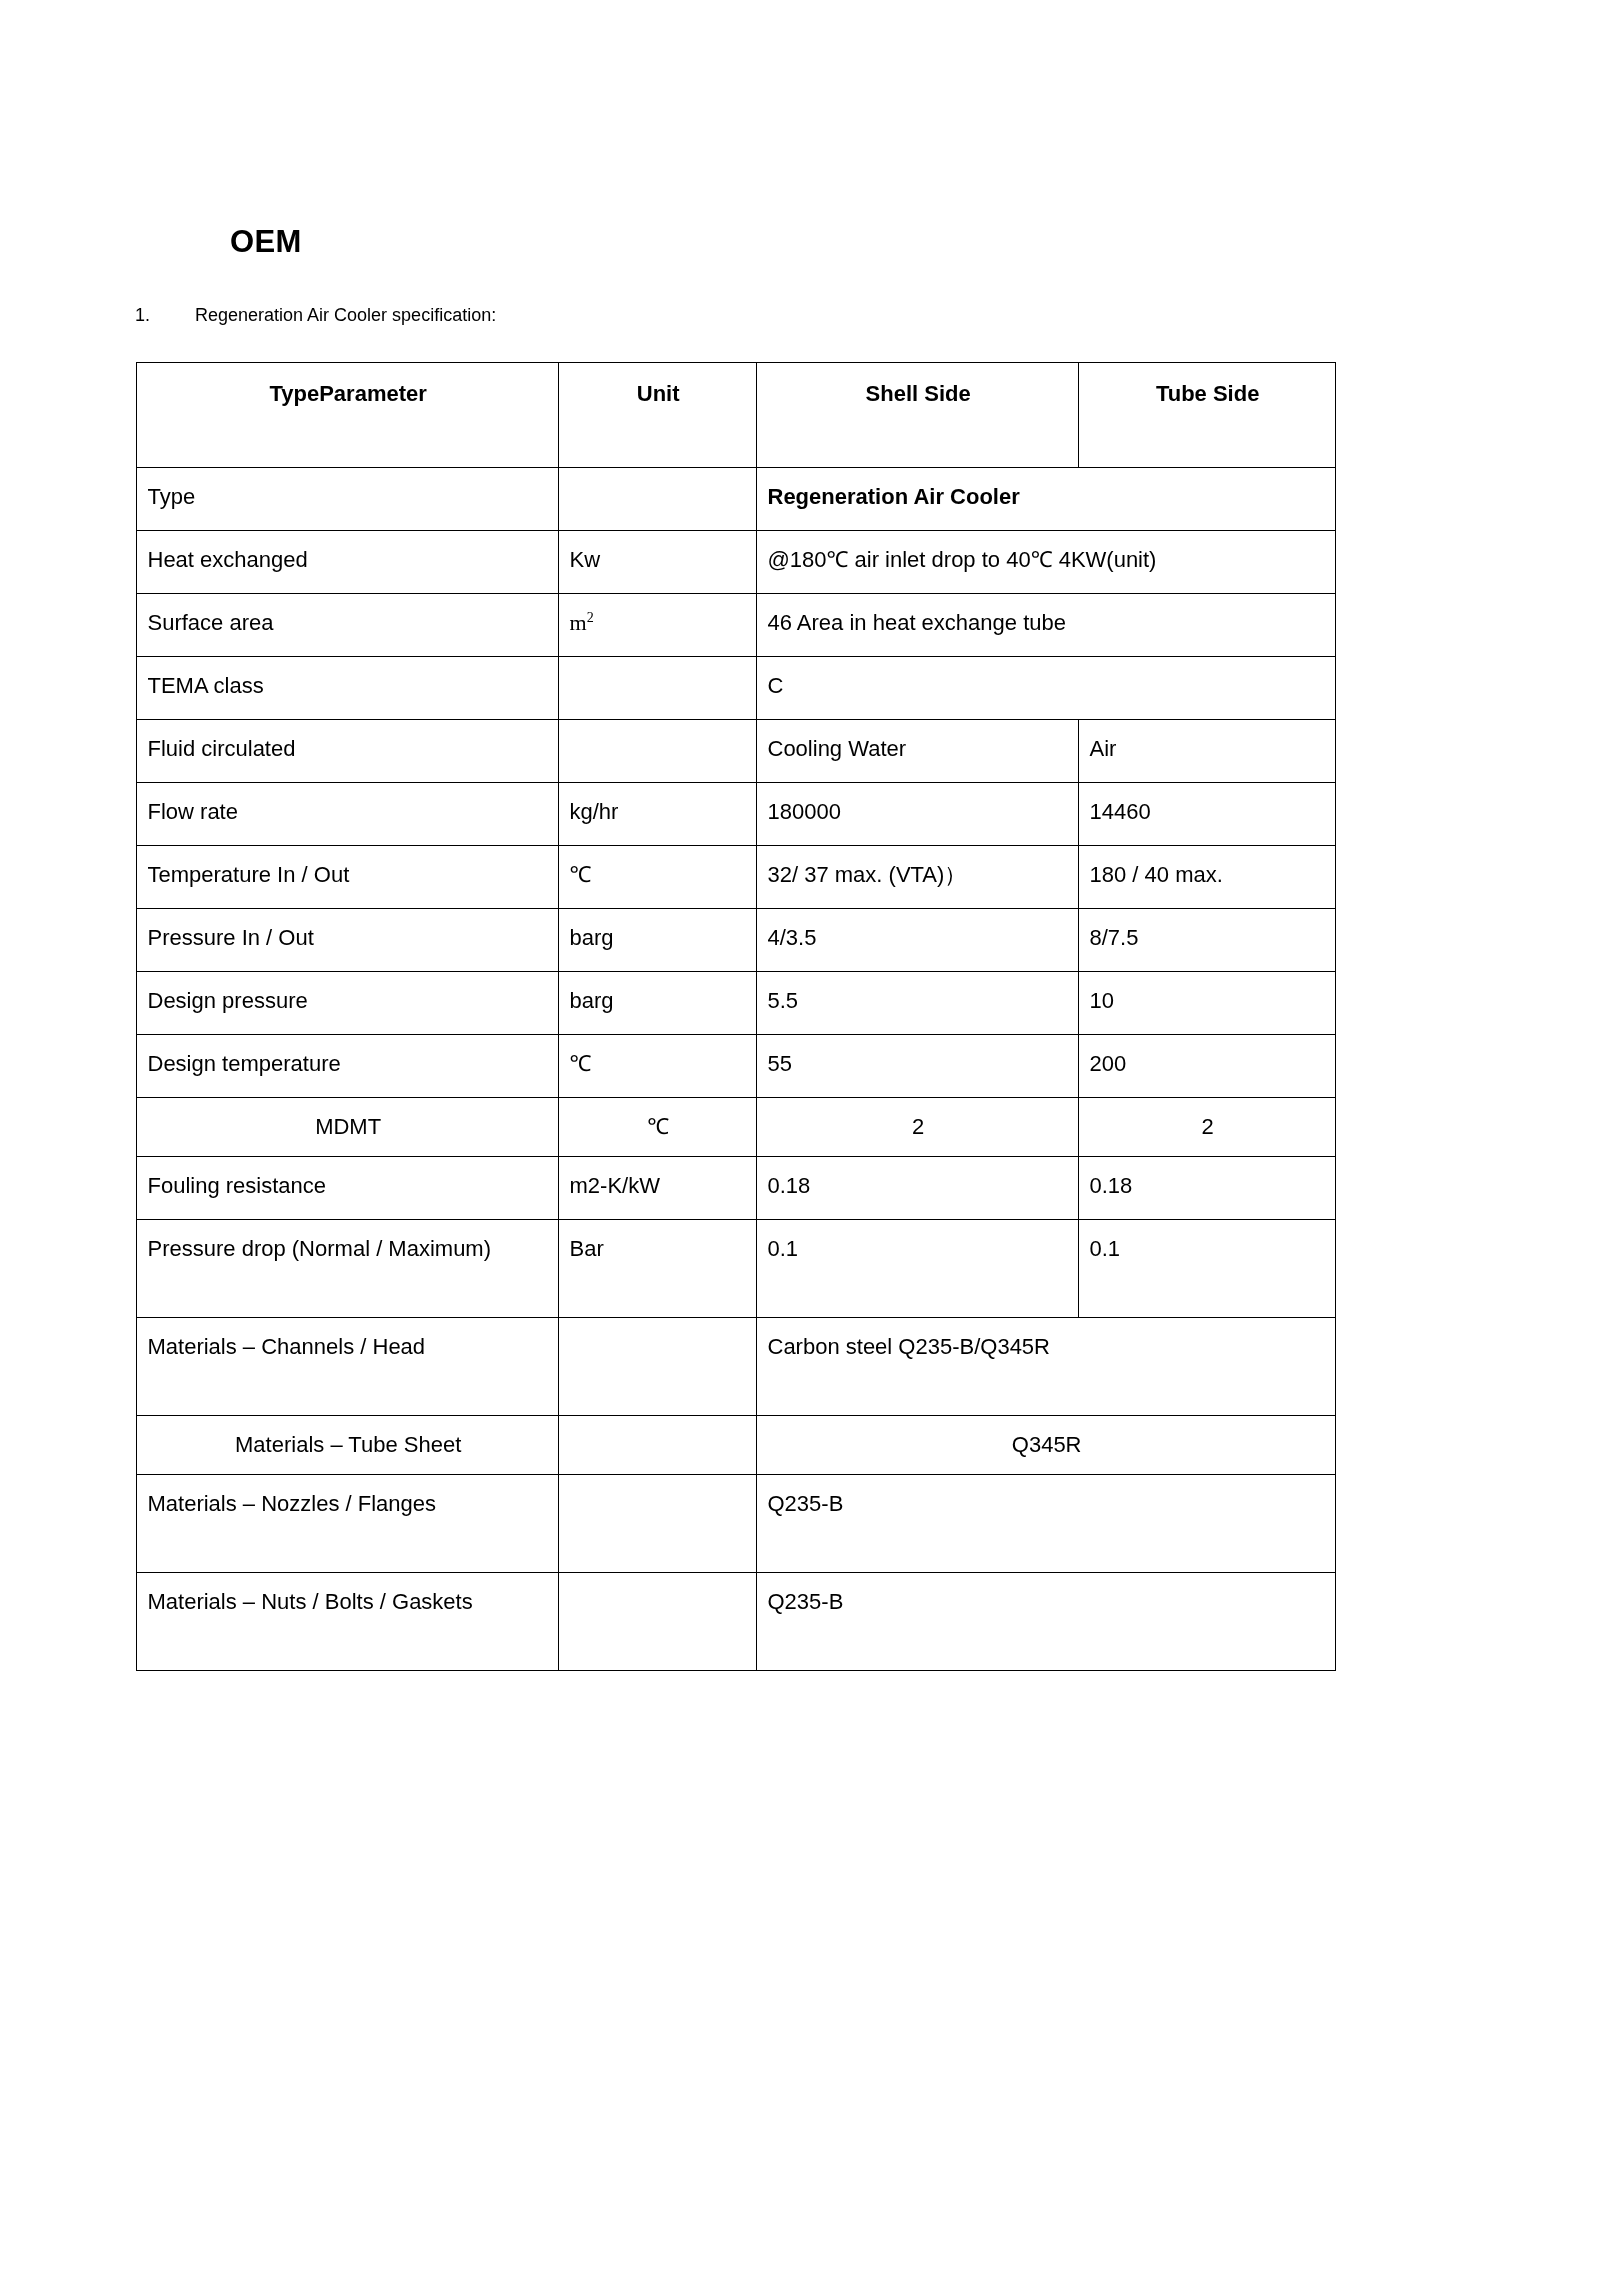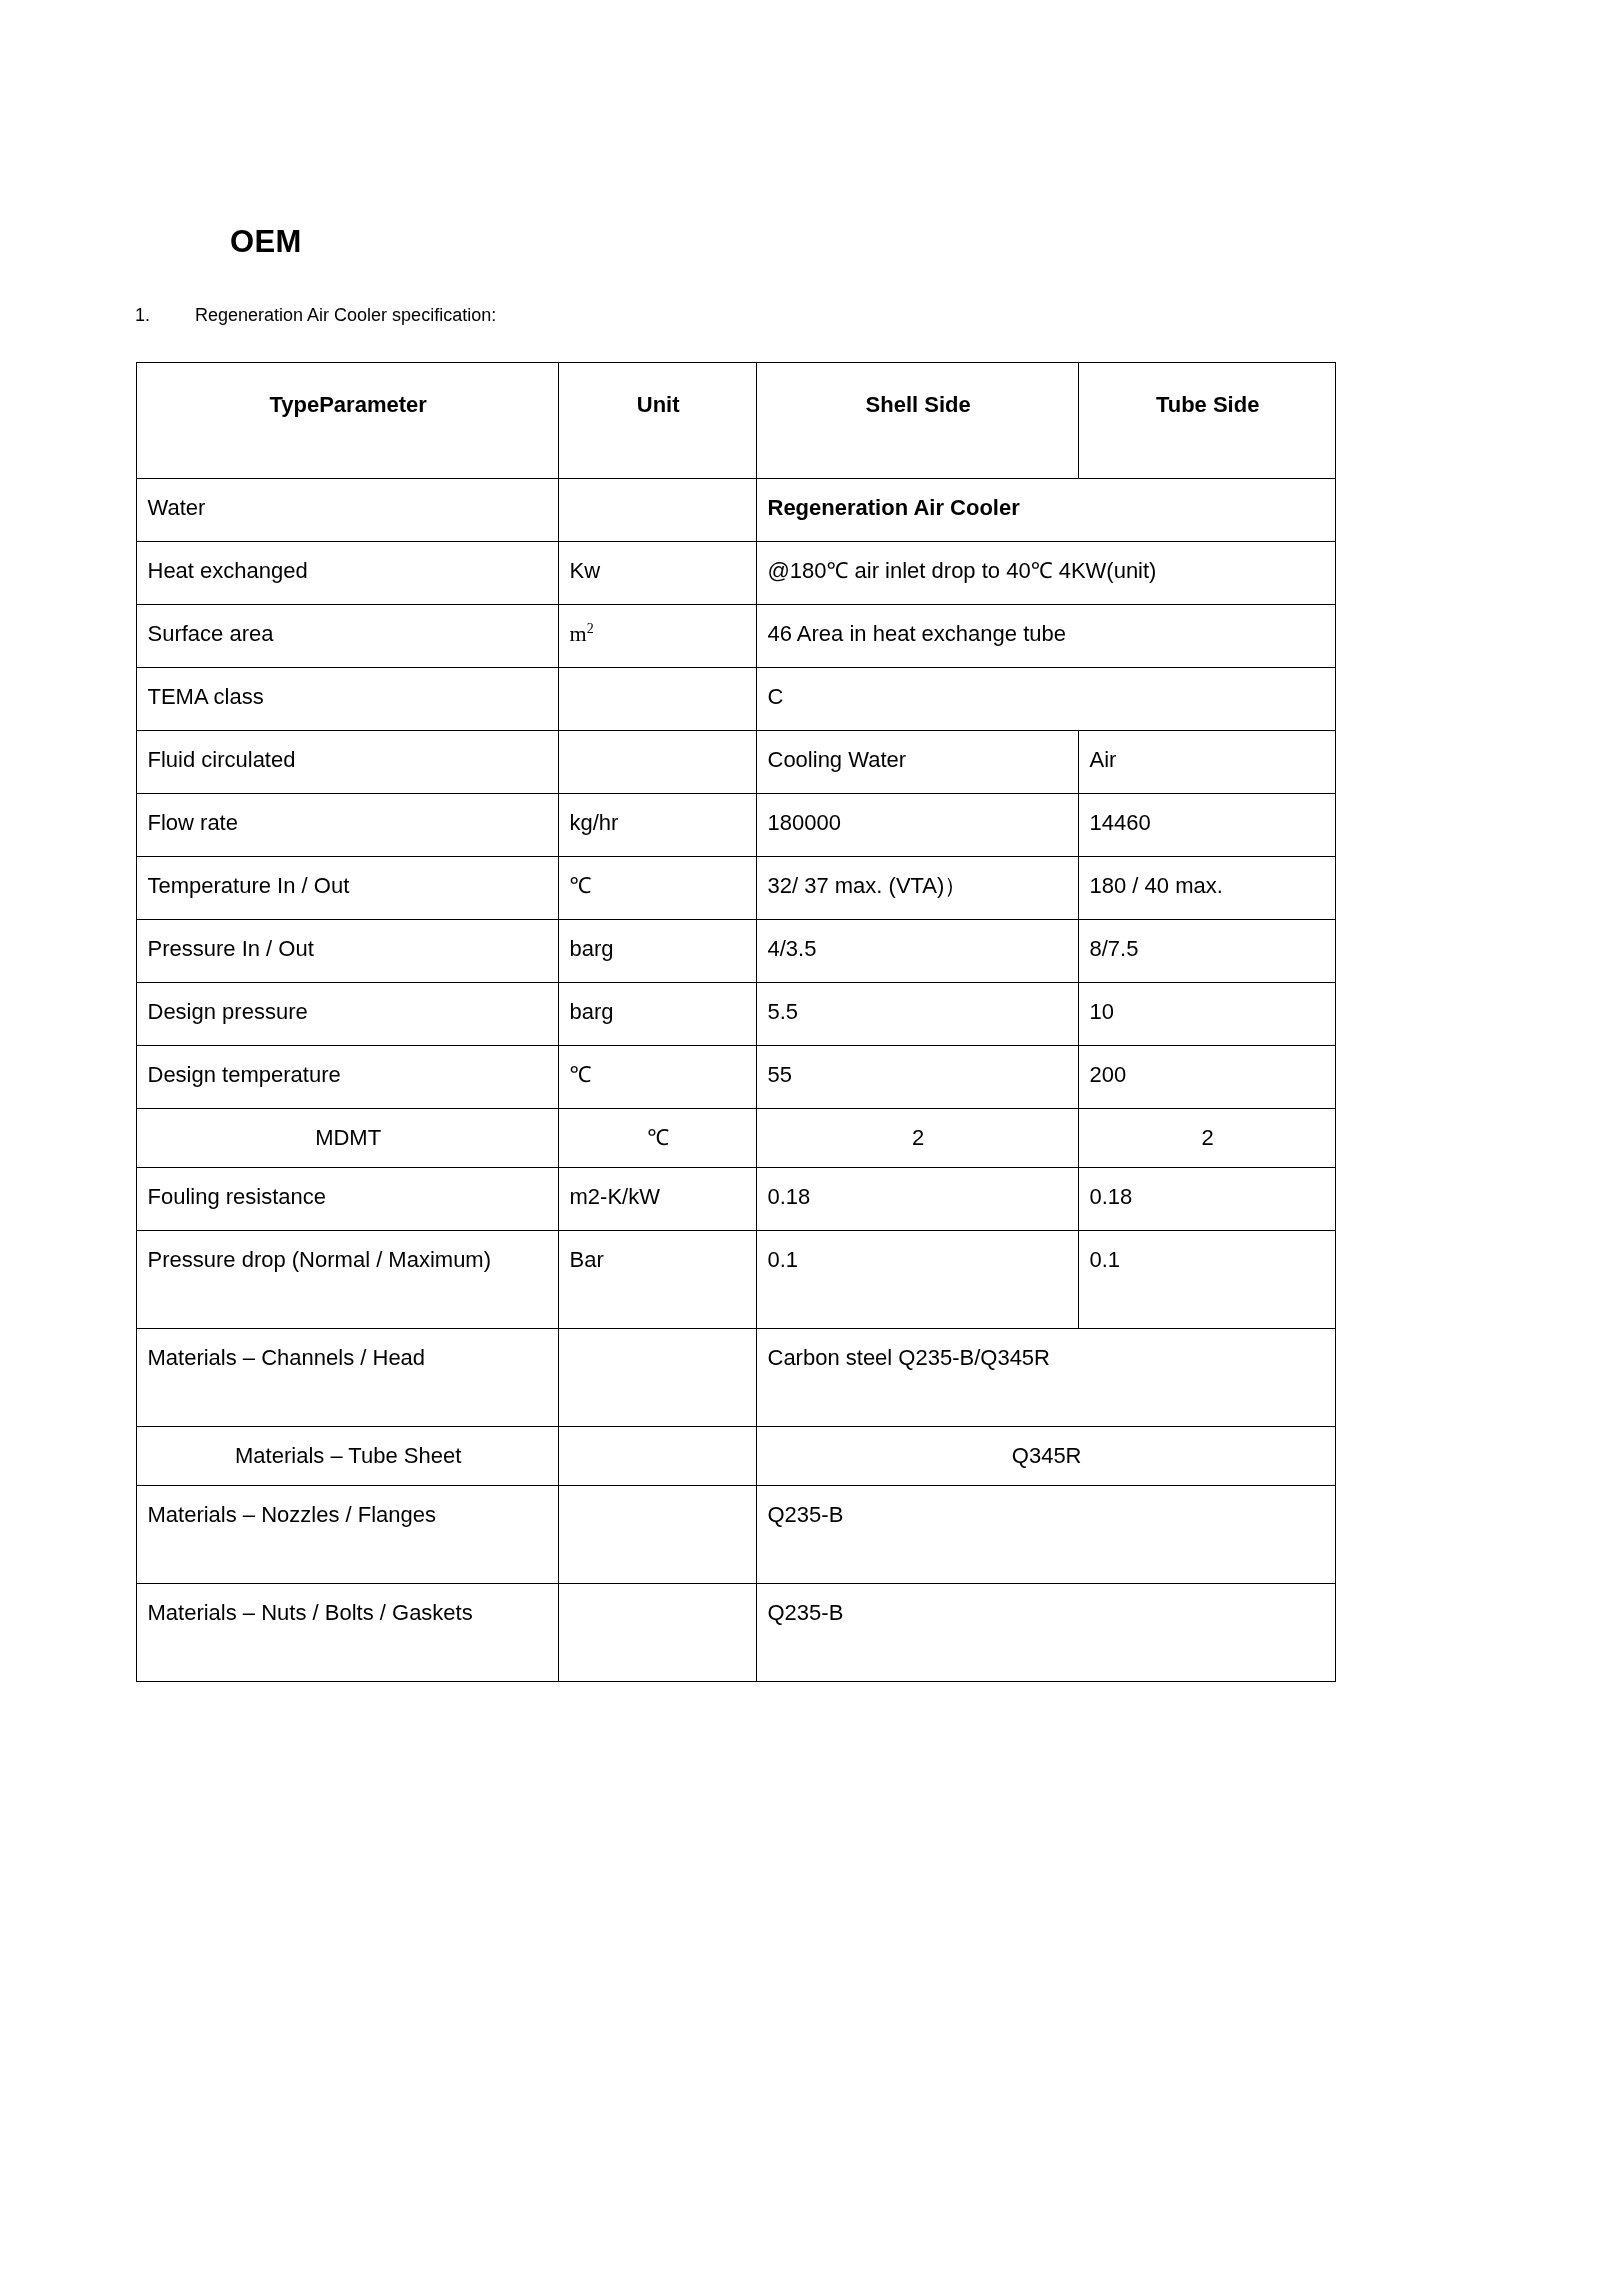--- a/index.html
+++ b/index.html
@@ -71,21 +71,21 @@
   col.c-param { width: 422px; }
   col.c-unit  { width: 198px; }
   col.c-shell { width: 322px; }
   col.c-tube  { width: 257px; }
 
   
   tr.head-row td {
     text-align: center;
     font-weight: bold;
     height: 82px;
-    padding-top: 24px;
+    padding-top: 13px;
   }
   tr.head-row td.head-tube {
     border-right-width: 1.3px;
   }
   .r-med       { height: 63px; }
   .r-type      { height: 59px; text-align: center; }
   .r-materials { height: 190px; }
   .r-channels  { height: 98px; }
   .r-two-line  { height: 98px; }
 
@@ -119,21 +119,21 @@
       <col class="c-tube">
     </colgroup>
     <tbody>
       <tr class="head-row">
         <td>TypeParameter</td>
         <td>Unit</td>
         <td>Shell Side</td>
         <td class="head-tube">Tube Side</td>
       </tr>
     <tr class="r-med">
-          <td>Water</td>
+          <td>Type</td>
           <td></td>
           <td colspan="2" class="bold-val">Regeneration Air Cooler</td>
         </tr>
         <tr class="r-med">
           <td>Heat exchanged</td>
           <td>Kw</td>
           <td colspan="2">@180℃  air inlet drop to 40℃  4KW(unit)</td>
         </tr>
         <tr class="r-med">
           <td>Surface area</td>

